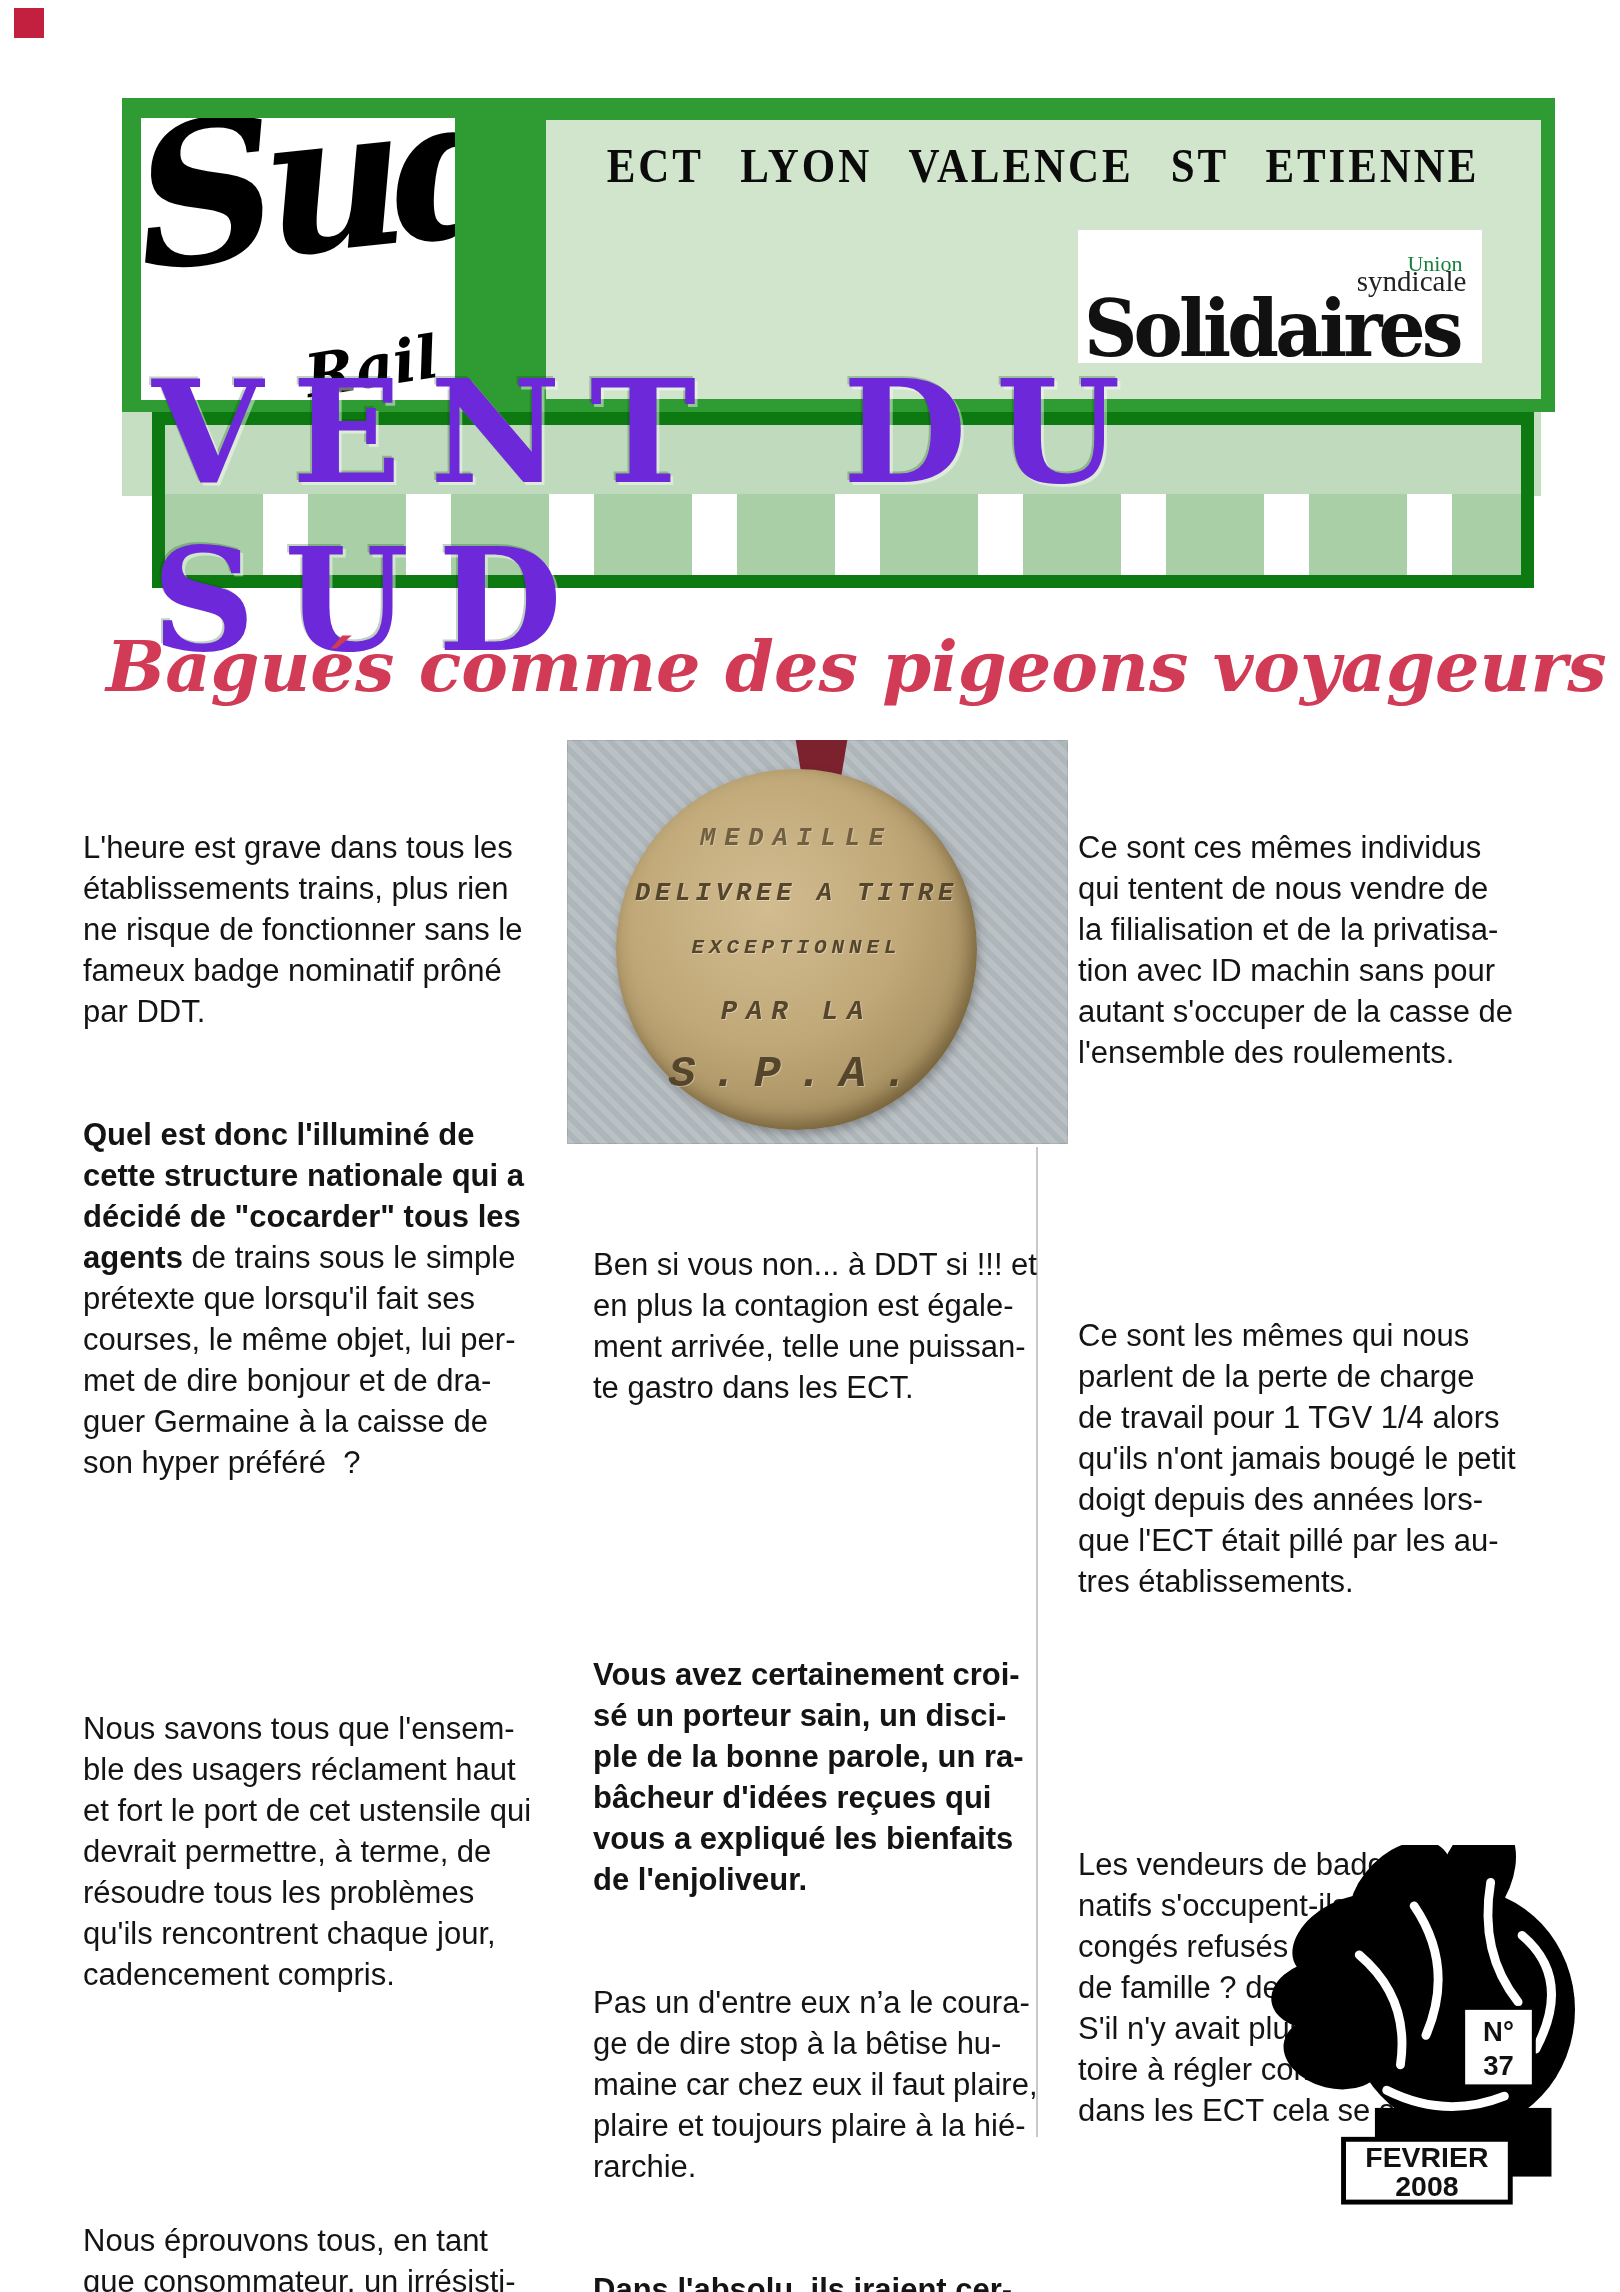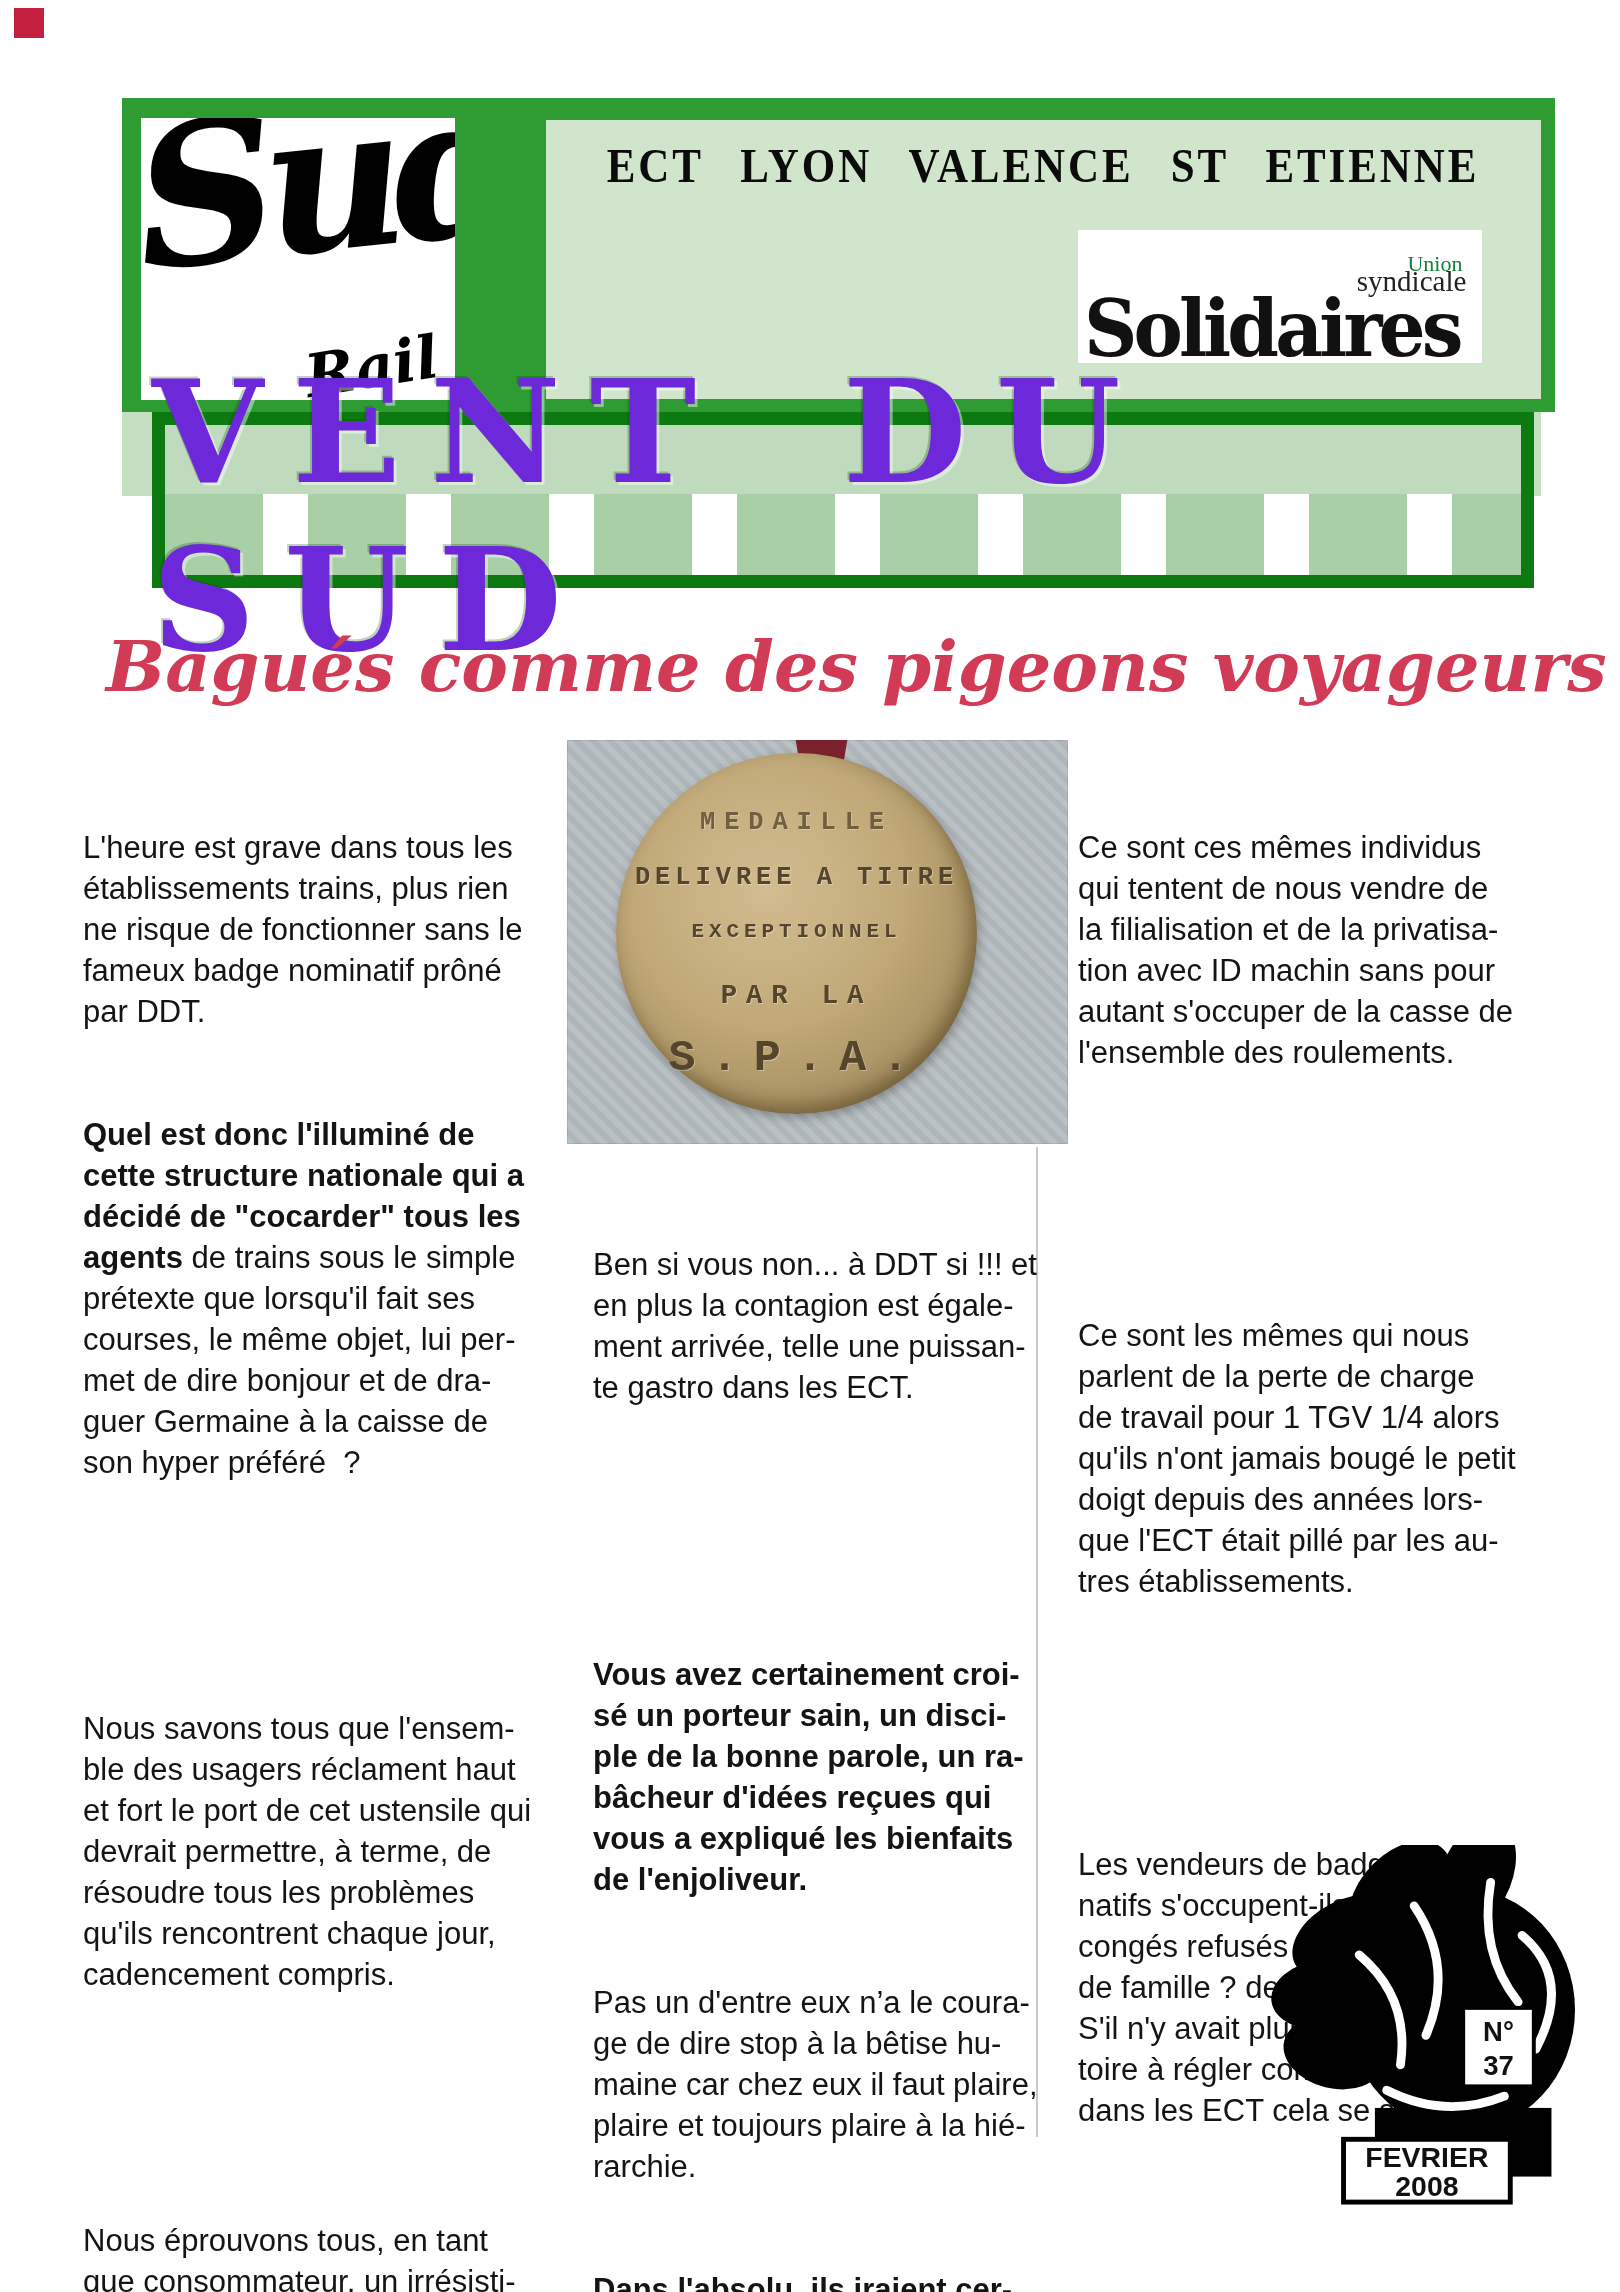--- a/index.html
+++ b/index.html
@@ -52,23 +52,23 @@
   .b{font-weight:700;margin-top:8px;}
   #col-rule{left:1036px;top:1147px;width:2px;height:990px;background:#c9c9c9;}
 
   
   #photo{left:567px;top:740px;width:501px;height:404px;background:#b6bdc1;overflow:hidden;
          box-shadow:inset 0 0 0 1px #a6adb2;}
   #photo-texture{left:0;top:0;width:100%;height:100%;
       background:repeating-linear-gradient(45deg,rgba(255,255,255,0.06) 0 5.9px,rgba(60,70,80,0.06) 5.9px 11.8px);}
   #ribbon{left:223px;top:-3.9px;width:63px;height:76px;background:#7c222e;
           clip-path:polygon(8% 0,92% 0,72% 100%,28% 100%);}
-  #medal-circle{left:49px;top:13px;width:361px;height:361px;border-radius:50%;
+  #medal-circle{left:49px;top:29px;width:361px;height:361px;border-radius:50%;
       background:radial-gradient(circle at 42% 38%, #d2bc90 0%, #c0a878 45%, #a28b5d 78%, #8a744a 100%);
-      box-shadow:inset -5.9px -7.8px 17.6px rgba(60,45,15,0.45), 2px 3.9px 9.8px rgba(40,40,40,0.35);}
+      box-shadow:inset -5.9px -7.8px 17.6px rgba(60,45,15,0.45), 2px 3.9px 9.8px rgba(40,40,40,0.35);font-style:italic;}
   .engrave{position:absolute;width:100%;text-align:center;font-family:"Liberation Mono",monospace;
            font-weight:700;color:#55452a;text-shadow:1px 1px 0 rgba(255,255,255,0.35);}
   #medal-l0{top:55px;font-size:25.5px;letter-spacing:8.8px;opacity:.75;}
   #medal-l1{top:110px;font-size:25.5px;letter-spacing:4.9px;}
   #medal-l2{top:167px;font-size:21px;letter-spacing:4.9px;}
   #medal-l3{top:227px;font-size:27.4px;letter-spacing:8.8px;}
   #medal-l4{top:280px;font-size:45px;letter-spacing:15.7px;}
 
   
   #fist{left:1269px;top:1845px;width:306px;height:365px;}

